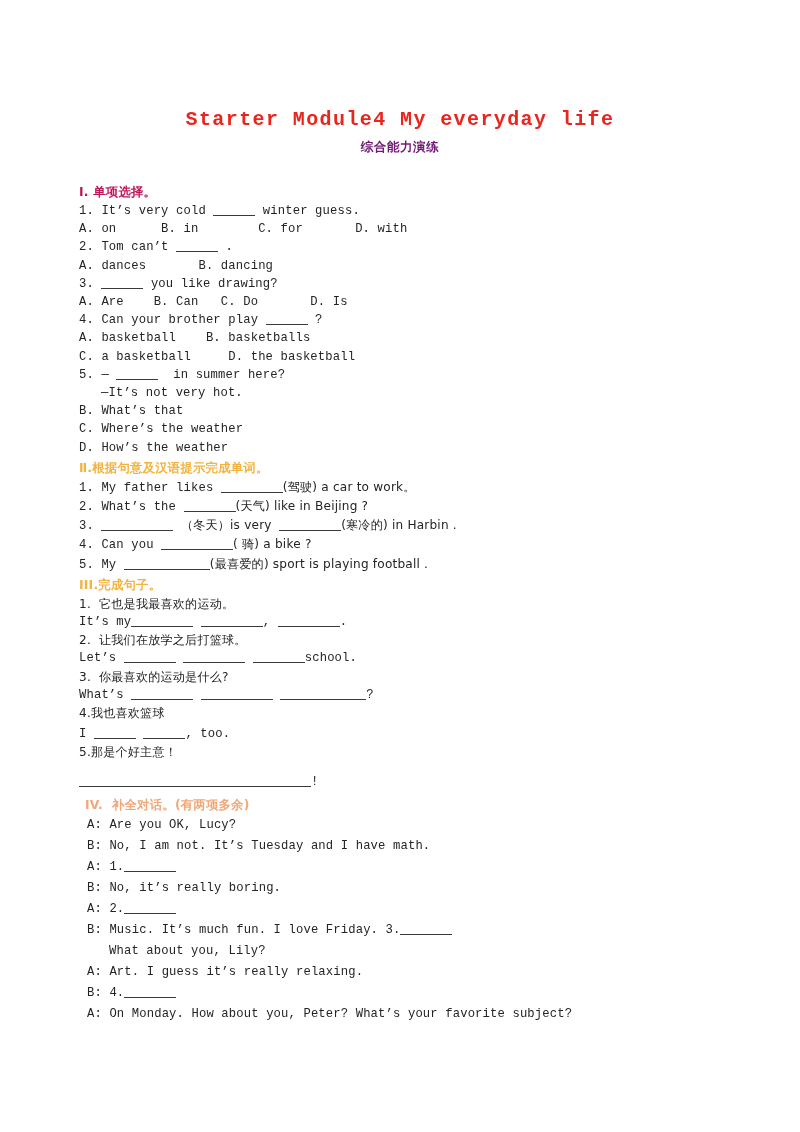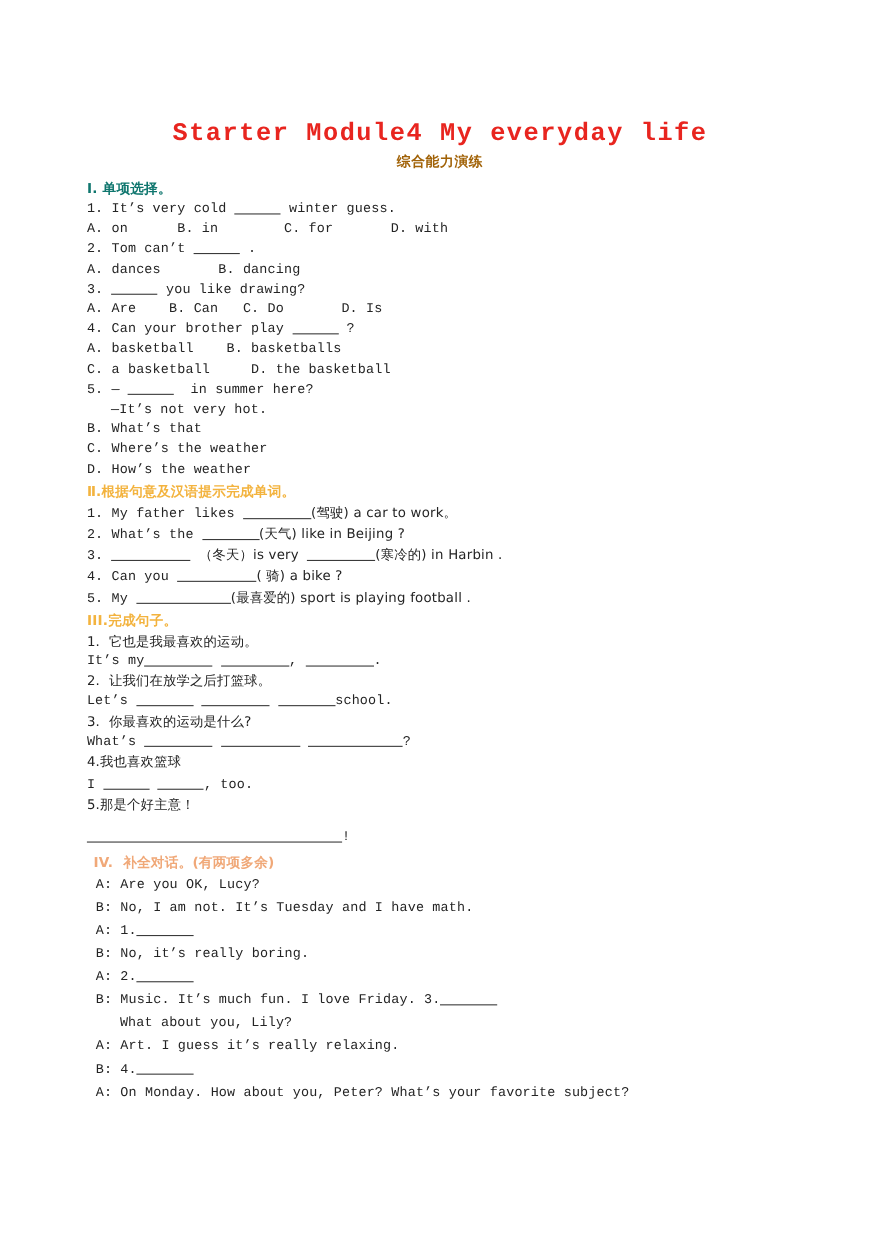--- a/index.html
+++ b/index.html
@@ -24,30 +24,30 @@
   }
   .title {
     position: absolute;
     top: 108px;
     left: 0;
     width: 800px;
     text-align: center;
     color: #e8251f;
     font-family: "Liberation Mono", "DejaVu Sans Mono", monospace;
     font-weight: bold;
-    font-size: 23px;
+    font-size: 20px;
     letter-spacing: 1.4px;
   }
   .subtitle {
     position: absolute;
     top: 139px;
     left: 0;
     width: 800px;
     text-align: center;
-    color: #a16207;
+    color: #701a75;
     font-family: "DejaVu Sans", sans-serif;
     font-weight: bold;
     font-size: 12.5px;
     letter-spacing: 0.6px;
   }
   .body-block {
     position: absolute;
     left: 79px;
     top: 160px;
     width: 660px;
@@ -60,21 +60,21 @@
     letter-spacing: 0.15px;
   }
   .sec-head {
     font-family: "DejaVu Sans", sans-serif;
     font-weight: bold;
     font-size: 12.4px;
     line-height: 21px;
     white-space: pre;
     letter-spacing: 0.2px;
   }
-  .sec-head.amber { color: #0f766e; }
+  .sec-head.amber { color: #be185d; margin-top: 21px; }
   .sec-head.amber2 { color: #f3b33e; }
   .sec-head.salmon { color: #f0a878; }
   .cn {
     font-family: "DejaVu Sans", sans-serif;
     font-size: 12.1px;
     letter-spacing: 0.2px;
   }
   .ln.hang { padding-left: 22px; }
   .ln.dlg { padding-left: 8px; }
   .ln.dlg-cont { padding-left: 30px; }

